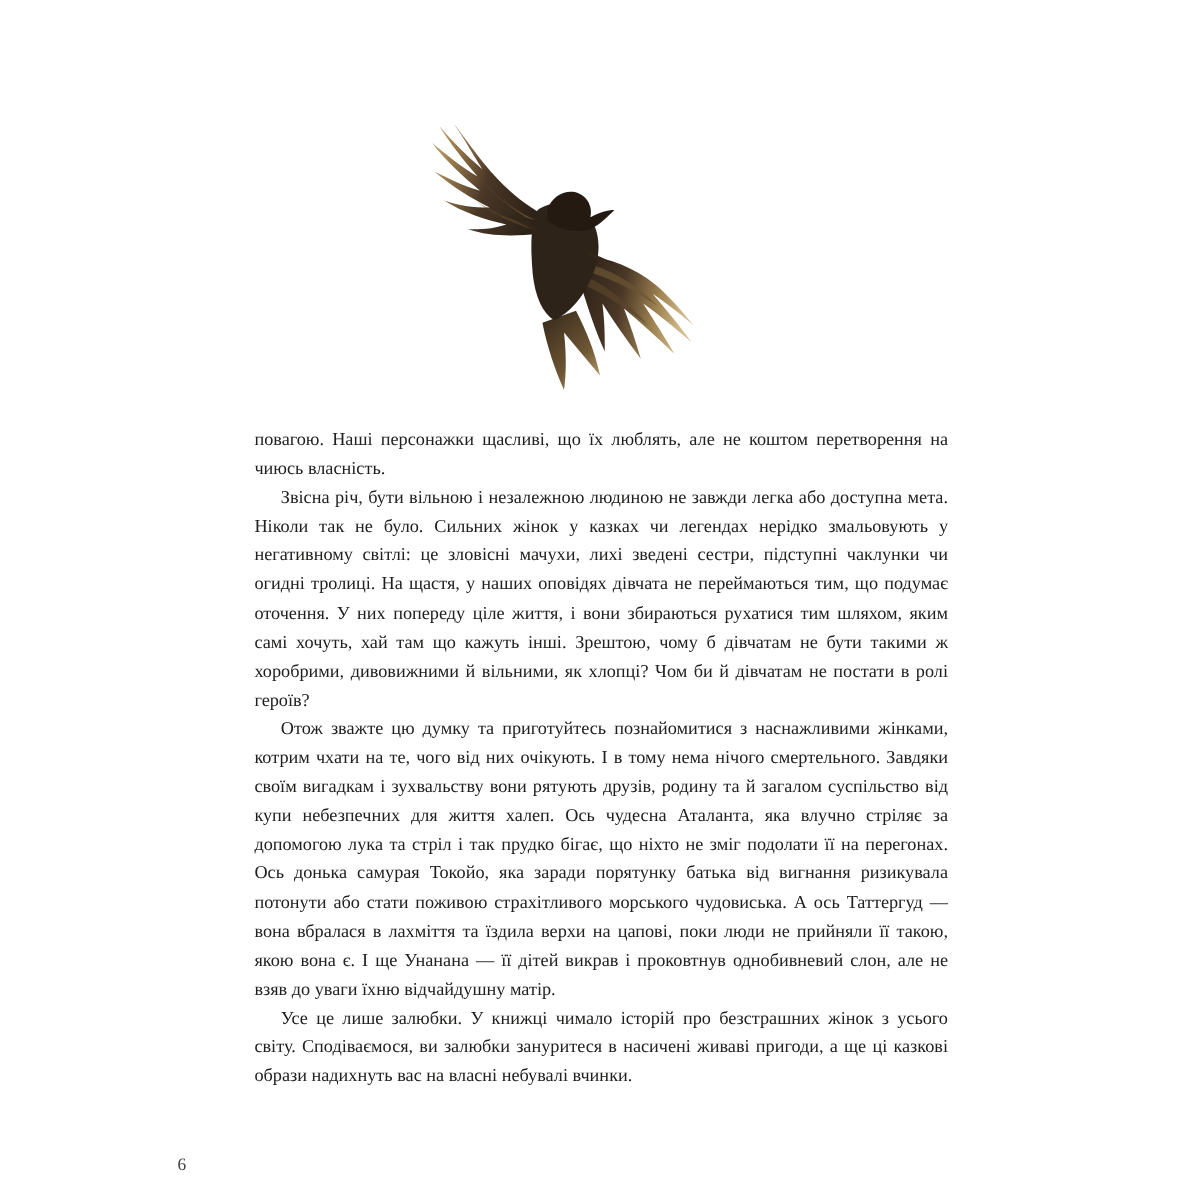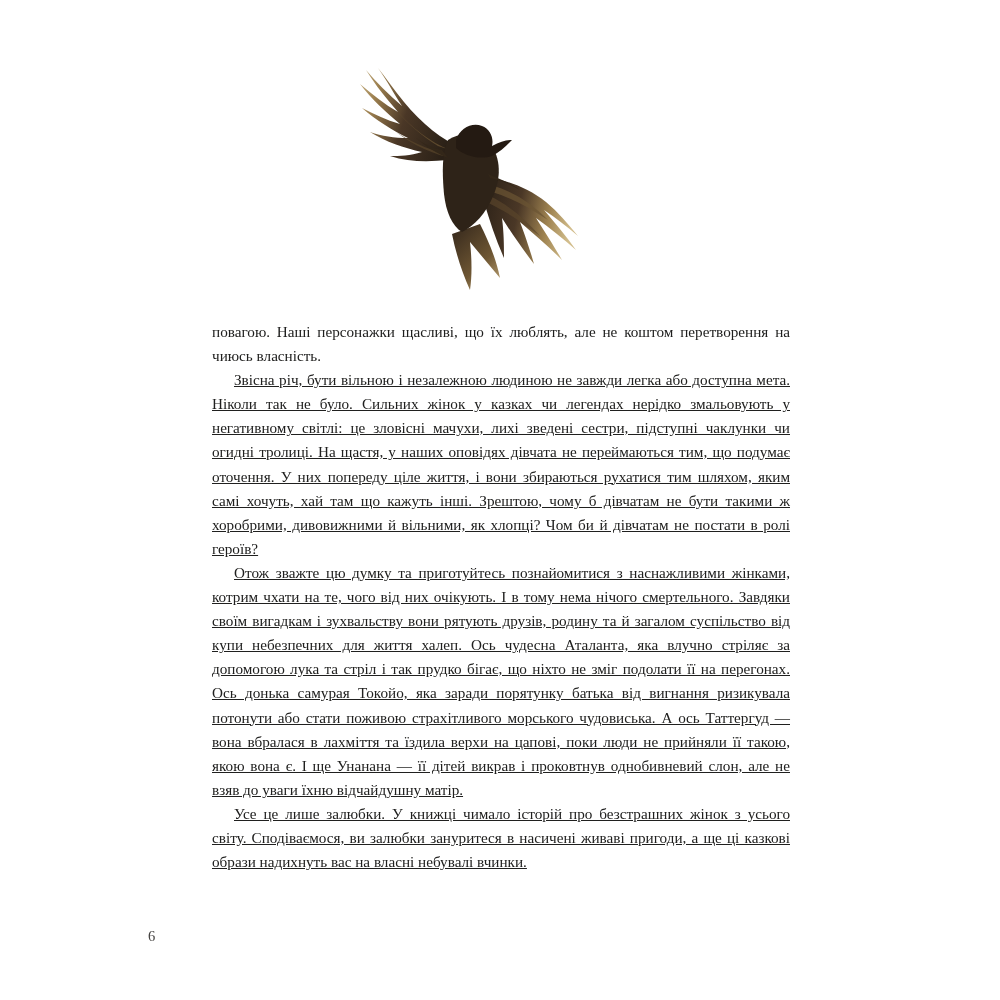--- a/index.html
+++ b/index.html
@@ -13,20 +13,21 @@
     position: relative;
     font-family: "Liberation Serif", serif;
     color: #1b1b1b;
     overflow: hidden;
   }
 
   .page {
     position: absolute;
     inset: 0;
     background: #ffffff;
+    margin-top: 35px;
   }
 
   
   .illustration {
     position: absolute;
     left: 330px;
     top: 28px;
     width: 280px;
     height: 280px;
   }
@@ -47,21 +48,20 @@
     text-align: justify;
     text-justify: inter-word;
     color: #20201f;
     hyphens: manual;
   }
   .body-text p {
     margin: 0;
   }
   .body-text p + p {
     text-indent: 22px;
-    text-decoration: underline;
   }
 
   
   .folio {
     position: absolute;
     left: 148px;
     top: 928px;
     font-size: 14.5px;
     color: #444240;
     letter-spacing: 0.4px;

